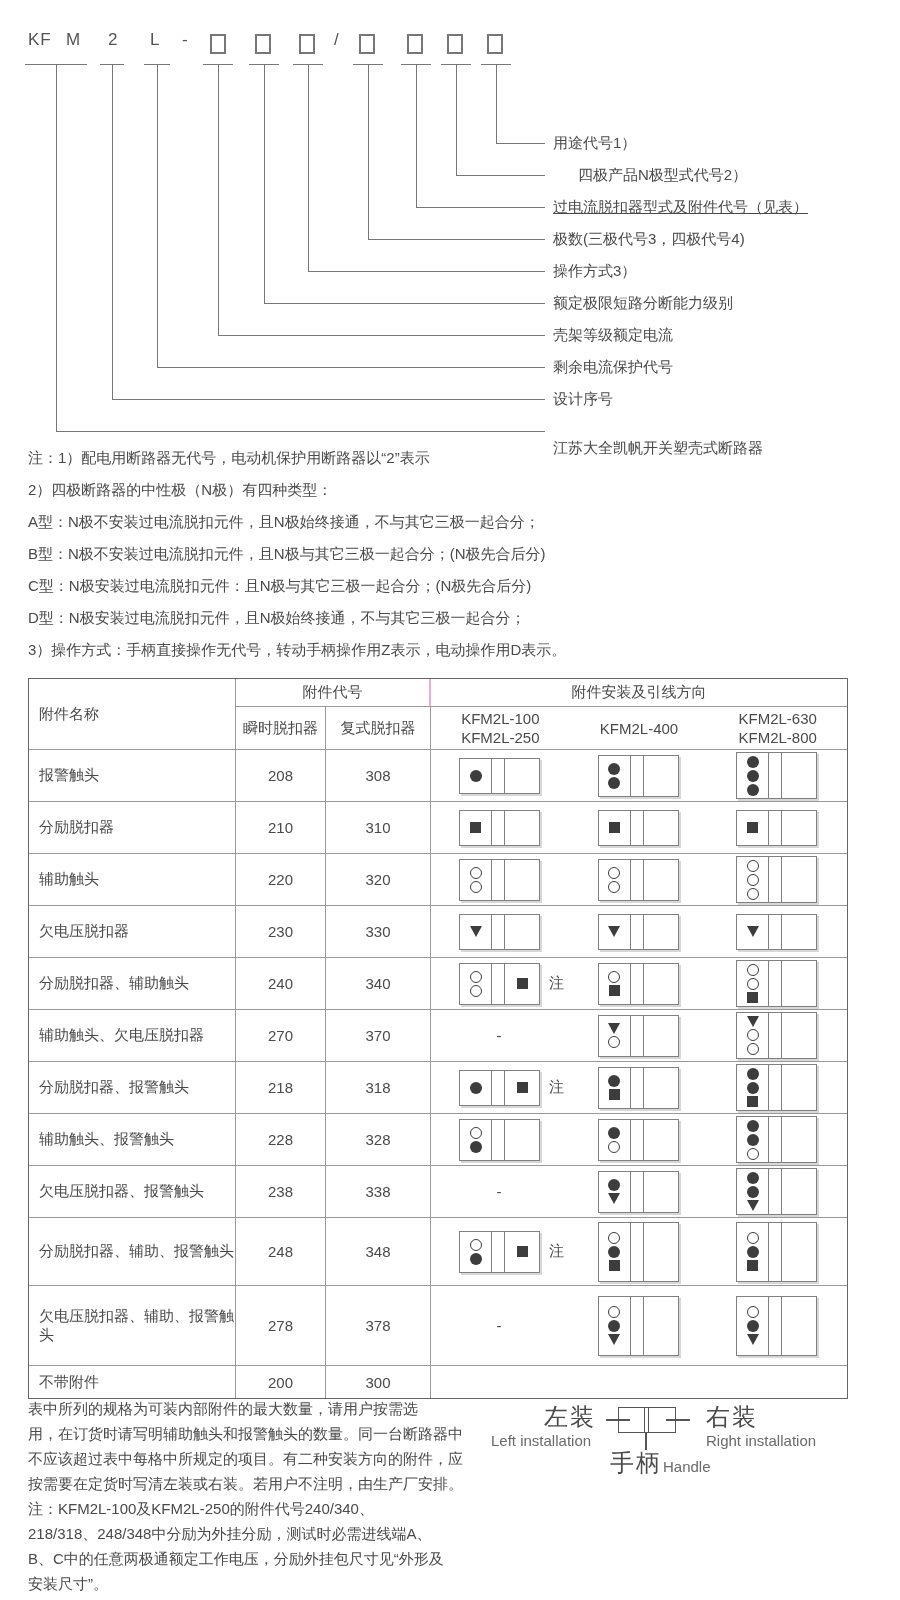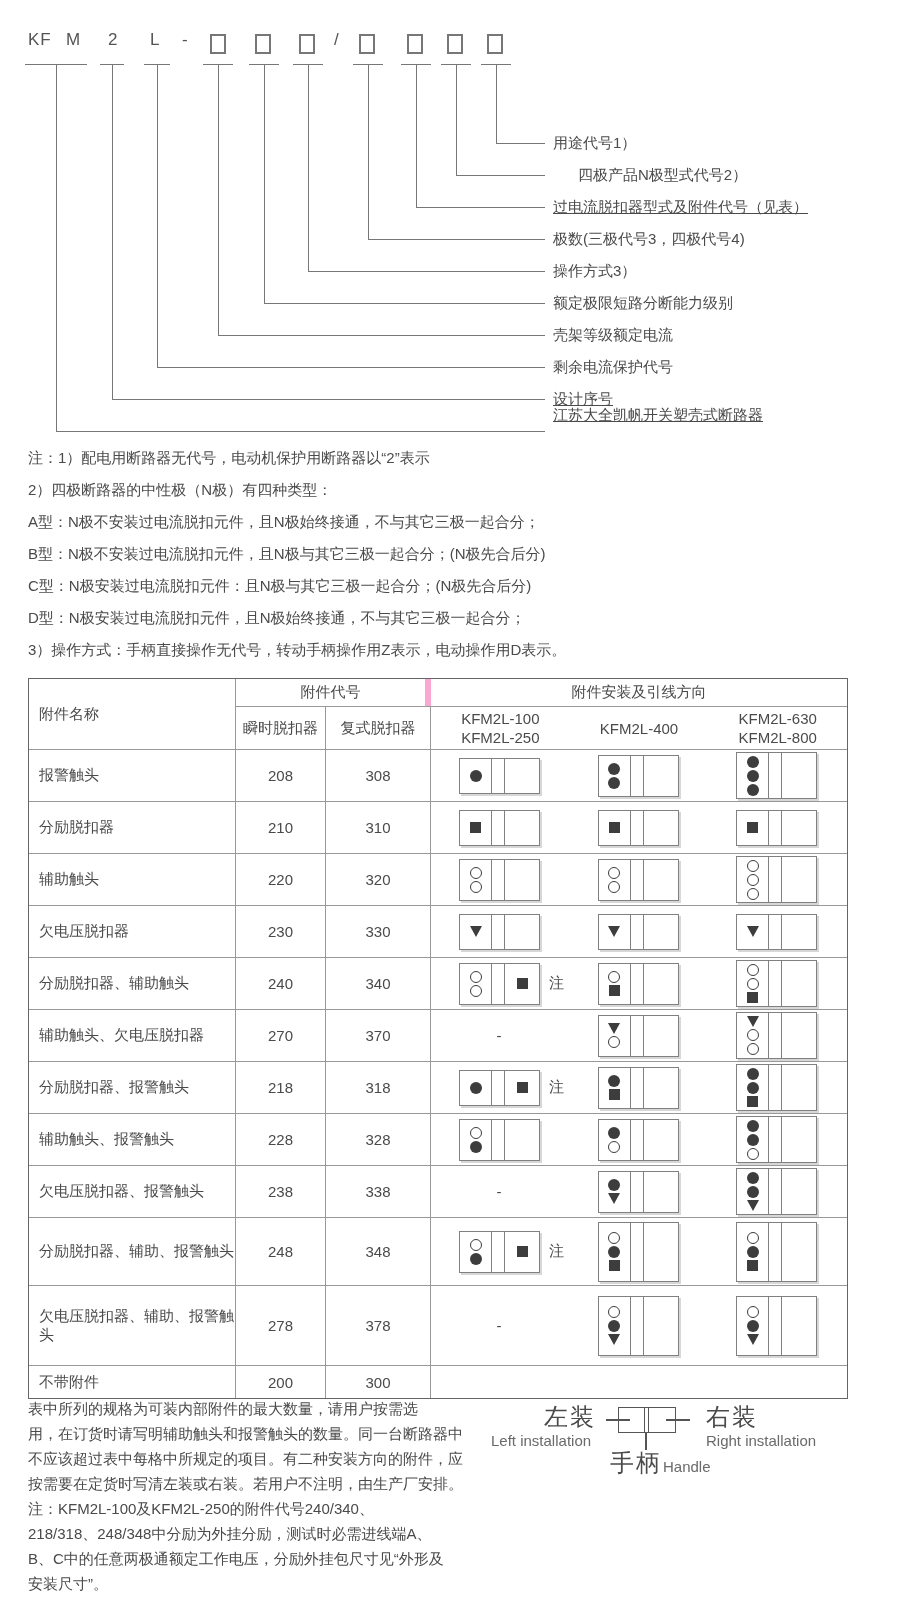--- a/index.html
+++ b/index.html
@@ -20,21 +20,21 @@
   
   #notes { position:absolute; left:28px; top:447px; width:840px; }
   .note-line { height:32px; font-size:15px; line-height:22px; white-space:nowrap; }
   
   .acc-table { position:absolute; left:28px; top:678px; width:820px; border:1px solid #666; background:#fff; }
   .acc-header { display:flex; border-bottom:1px solid #999; }
   .hcell { font-size:15px; color:#4a4a4a; }
   .name-col { width:207px; border-right:1px solid #999; display:flex; align-items:center; padding-left:10px; }
   .hright { flex:1; display:flex; flex-direction:column; }
   .hrow1 { display:flex; height:28px; border-bottom:1px solid #999; }
-  .code-span { width:195px; border-right:6px solid #f9a8d4; display:flex; align-items:center; justify-content:center;text-align:center; }
+  .code-span { width:195px; border-right:2px solid #f9a8d4; display:flex; align-items:center; justify-content:center;text-align:center; }
   .install-span { flex:1; display:flex; align-items:center; justify-content:center; }
   .hrow2 { display:flex; height:42px; }
   .hc1 { width:90px; border-right:1px solid #999; display:flex; align-items:center; justify-content:center; }
   .hc2 { width:105px; border-right:1px solid #999; display:flex; align-items:center; justify-content:center; }
   .hm  { flex:1; display:flex; flex-direction:column; align-items:center; justify-content:center; line-height:19px; }
   .acc-row { display:flex; border-bottom:1px solid #999; min-height:52px; align-items:stretch; }
   #acc-body .acc-row:last-child { border-bottom:none; min-height:32px; }
   #acc-body .acc-row:nth-child(10) { min-height:68px; }
   #acc-body .acc-row:nth-child(11) { min-height:80px; }
   #acc-body .acc-row:nth-child(10) .dbox.s3,
@@ -117,24 +117,24 @@
       <div class="m-hline" style="left: 264px; top: 303px; width: 281px;"></div>
       <span class="m-label" style="top: 294px;">额定极限短路分断能力级别</span>
       <div class="m-vline" style="left: 218px; top: 65px; height: 270px;"></div>
       <div class="m-hline" style="left: 218px; top: 335px; width: 327px;"></div>
       <span class="m-label" style="top: 326px;">壳架等级额定电流</span>
       <div class="m-vline" style="left: 157px; top: 65px; height: 302px;"></div>
       <div class="m-hline" style="left: 157px; top: 367px; width: 388px;"></div>
       <span class="m-label" style="top: 358px;">剩余电流保护代号</span>
       <div class="m-vline" style="left: 112px; top: 65px; height: 334px;"></div>
       <div class="m-hline" style="left: 112px; top: 399px; width: 433px;"></div>
-      <span class="m-label" style="top: 390px; text-decoration: underline;">设计序号</span>
+      <span class="m-label" style="top: 390px;">设计序号</span>
       <div class="m-vline" style="left: 56px; top: 65px; height: 366px;"></div>
       <div class="m-hline" style="left: 56px; top: 431px; width: 489px;"></div>
-      <span class="m-label" style="top: 406px; text-decoration: underline;">江苏大全凯帆开关塑壳式断路器</span>
+      <span class="m-label" style="top: 439px;">江苏大全凯帆开关塑壳式断路器</span>
     </div>
 
   <div id="notes">
     <div class="note-line">注：1）配电用断路器无代号，电动机保护用断路器以“2”表示</div>
     <div class="note-line">2）四极断路器的中性极（N极）有四种类型：</div>
     <div class="note-line">A型：N极不安装过电流脱扣元件，且N极始终接通，不与其它三极一起合分；</div>
     <div class="note-line">B型：N极不安装过电流脱扣元件，且N极与其它三极一起合分；(N极先合后分)</div>
     <div class="note-line">C型：N极安装过电流脱扣元件：且N极与其它三极一起合分；(N极先合后分)</div>
     <div class="note-line">D型：N极安装过电流脱扣元件，且N极始终接通，不与其它三极一起合分；</div>
     <div class="note-line">3）操作方式：手柄直接操作无代号，转动手柄操作用Z表示，电动操作用D表示。</div>

